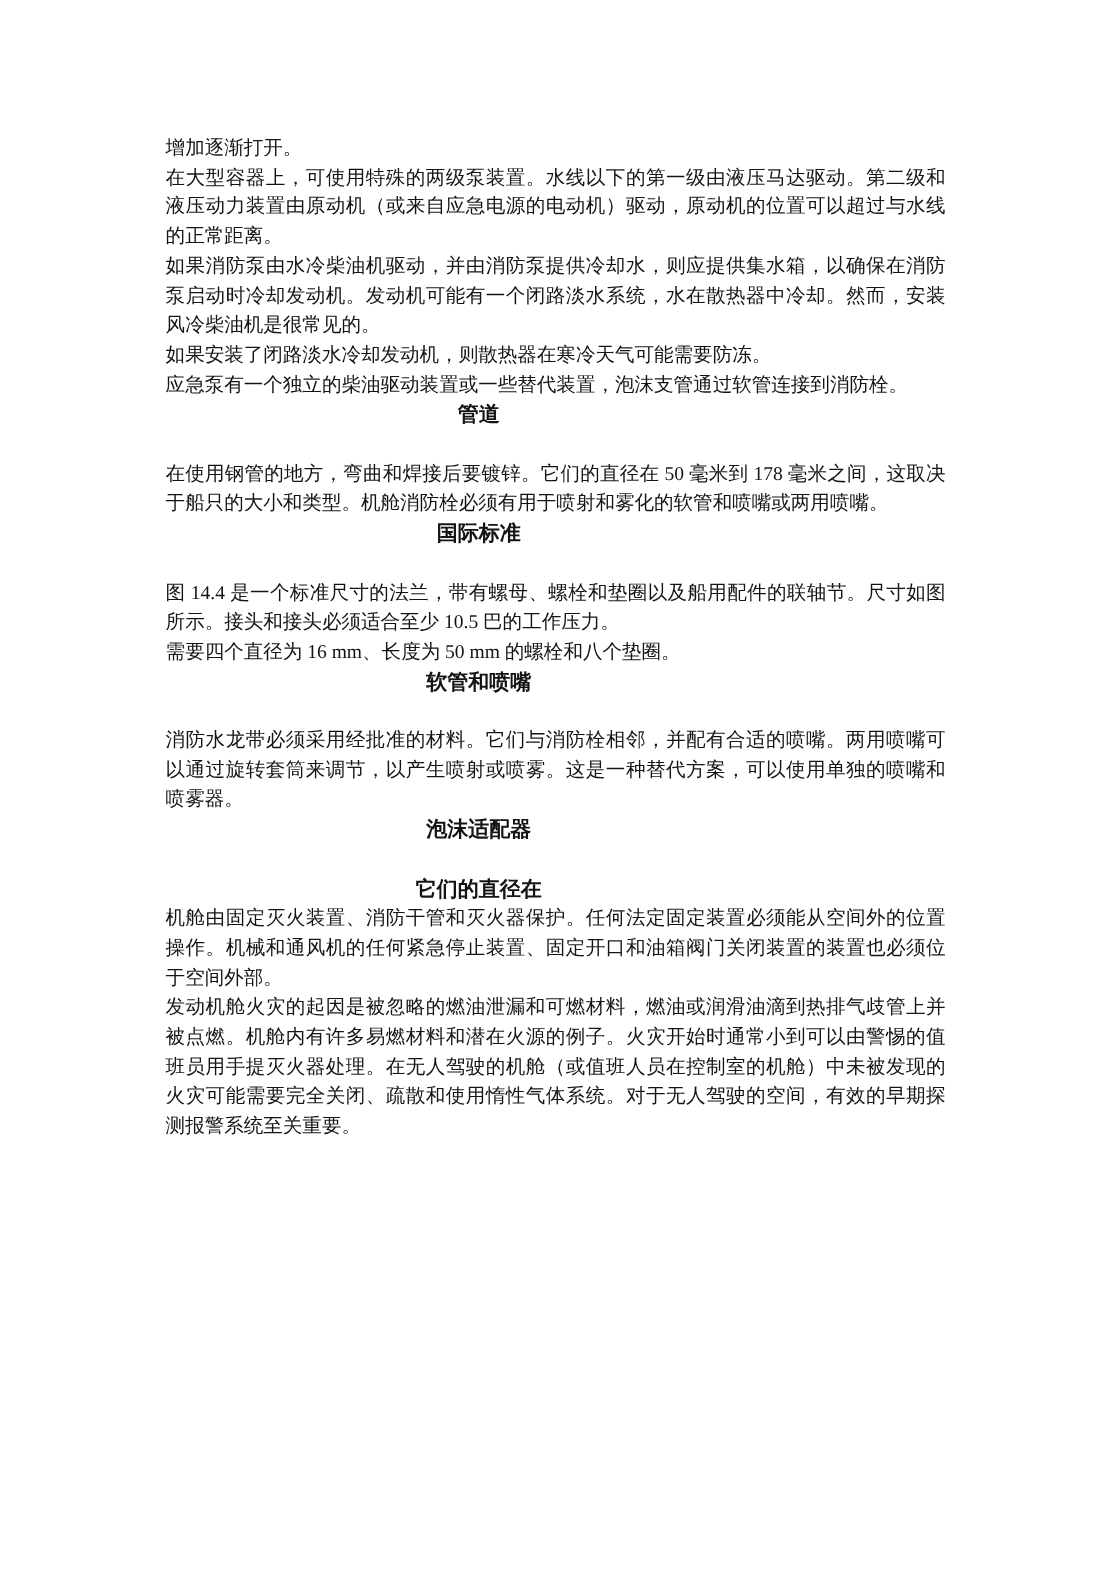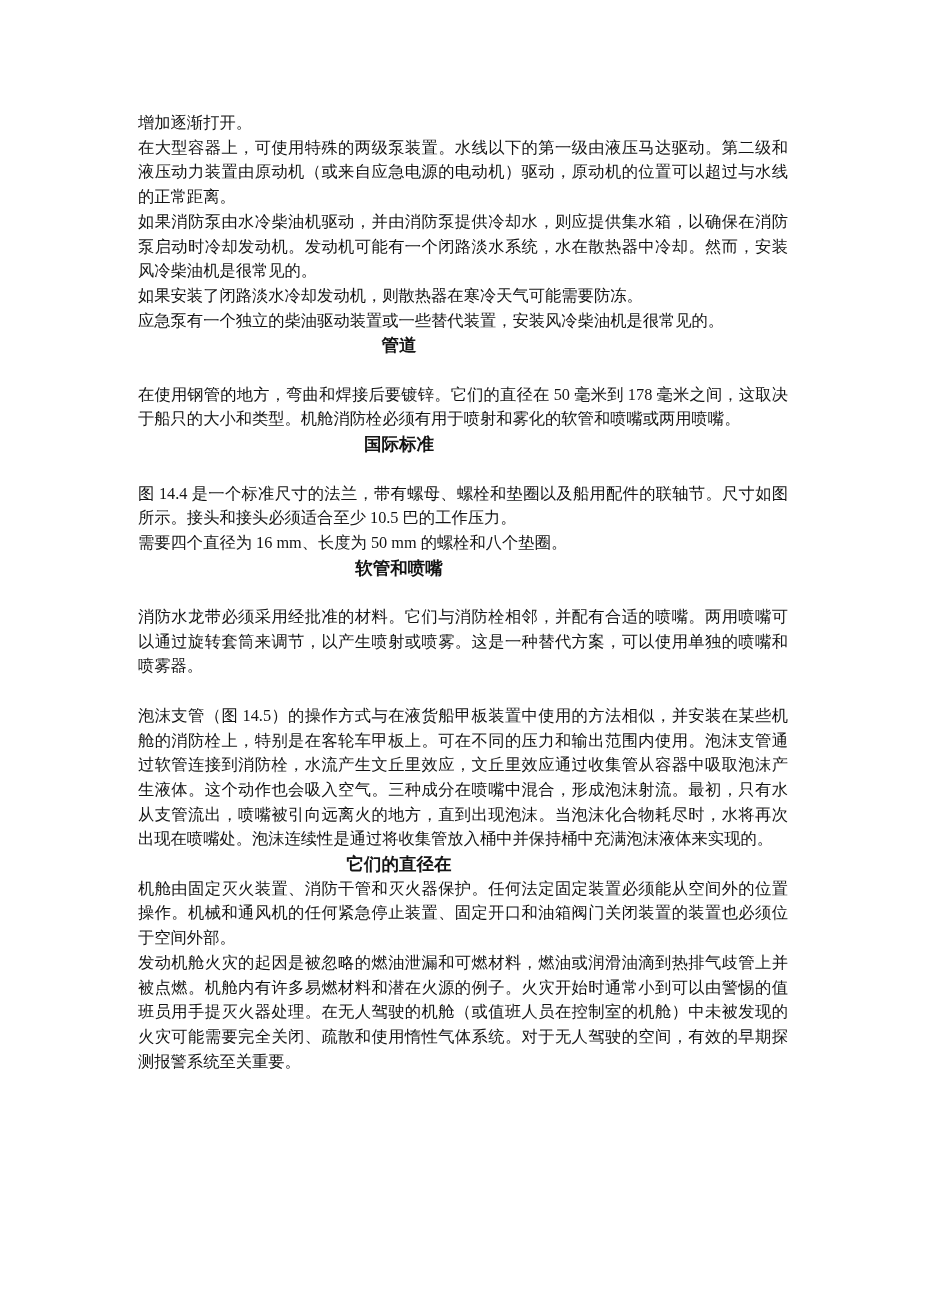--- a/index.html
+++ b/index.html
@@ -38,41 +38,41 @@
 </style>
 </head>
 <body>
 
 <div class="page">
 
   <p class="para">增加逐渐打开。</p>
   <p class="para">在大型容器上，可使用特殊的两级泵装置。水线以下的第一级由液压马达驱动。第二级和液压动力装置由原动机（或来自应急电源的电动机）驱动，原动机的位置可以超过与水线的正常距离。</p>
   <p class="para">如果消防泵由水冷柴油机驱动，并由消防泵提供冷却水，则应提供集水箱，以确保在消防泵启动时冷却发动机。发动机可能有一个闭路淡水系统，水在散热器中冷却。然而，安装风冷柴油机是很常见的。</p>
   <p class="para">如果安装了闭路淡水冷却发动机，则散热器在寒冷天气可能需要防冻。</p>
-  <p class="para">应急泵有一个独立的柴油驱动装置或一些替代装置，安装风冷柴油机是很常见的。</p>
+  <p class="para">应急泵有一个独立的柴油驱动装置或一些替代装置，泡沫支管通过软管连接到消防栓。</p>
 
   <h2 class="heading">管道</h2>
   <div class="blank"></div>
 
   <p class="para">在使用钢管的地方，弯曲和焊接后要镀锌。它们的直径在 50 毫米到 178 毫米之间，这取决于船只的大小和类型。机舱消防栓必须有用于喷射和雾化的软管和喷嘴或两用喷嘴。</p>
 
   <h2 class="heading">国际标准</h2>
   <div class="blank"></div>
 
   <p class="para">图 14.4 是一个标准尺寸的法兰，带有螺母、螺栓和垫圈以及船用配件的联轴节。尺寸如图所示。接头和接头必须适合至少 10.5 巴的工作压力。</p>
   <p class="para">需要四个直径为 16 mm、长度为 50 mm 的螺栓和八个垫圈。</p>
 
   <h2 class="heading">软管和喷嘴</h2>
   <div class="blank"></div>
 
   <p class="para">消防水龙带必须采用经批准的材料。它们与消防栓相邻，并配有合适的喷嘴。两用喷嘴可以通过旋转套筒来调节，以产生喷射或喷雾。这是一种替代方案，可以使用单独的喷嘴和喷雾器。</p>
 
+  <h2 class="heading">泡沫适配器</h2>
   <div class="blank"></div>
 
-  <p class="para">泡沫支管（图 14.5）的操作方式与在液货船甲板装置中使用的方法相似，并安装在某些机舱的消防栓上，特别是在客轮车甲板上。可在不同的压力和输出范围内使用。泡沫支管通过软管连接到消防栓，水流产生文丘里效应，文丘里效应通过收集管从容器中吸取泡沫产生液体。这个动作也会吸入空气。三种成分在喷嘴中混合，形成泡沫射流。最初，只有水从支管流出，喷嘴被引向远离火的地方，直到出现泡沫。当泡沫化合物耗尽时，水将再次出现在喷嘴处。泡沫连续性是通过将收集管放入桶中并保持桶中充满泡沫液体来实现的。</p>
 
   <h2 class="heading">它们的直径在</h2>
 
   <p class="para">机舱由固定灭火装置、消防干管和灭火器保护。任何法定固定装置必须能从空间外的位置操作。机械和通风机的任何紧急停止装置、固定开口和油箱阀门关闭装置的装置也必须位于空间外部。</p>
 
 
   <p class="para">发动机舱火灾的起因是被忽略的燃油泄漏和可燃材料，燃油或润滑油滴到热排气歧管上并被点燃。机舱内有许多易燃材料和潜在火源的例子。火灾开始时通常小到可以由警惕的值班员用手提灭火器处理。在无人驾驶的机舱（或值班人员在控制室的机舱）中未被发现的火灾可能需要完全关闭、疏散和使用惰性气体系统。对于无人驾驶的空间，有效的早期探测报警系统至关重要。</p>
 
   <div class="blank"></div>
 

